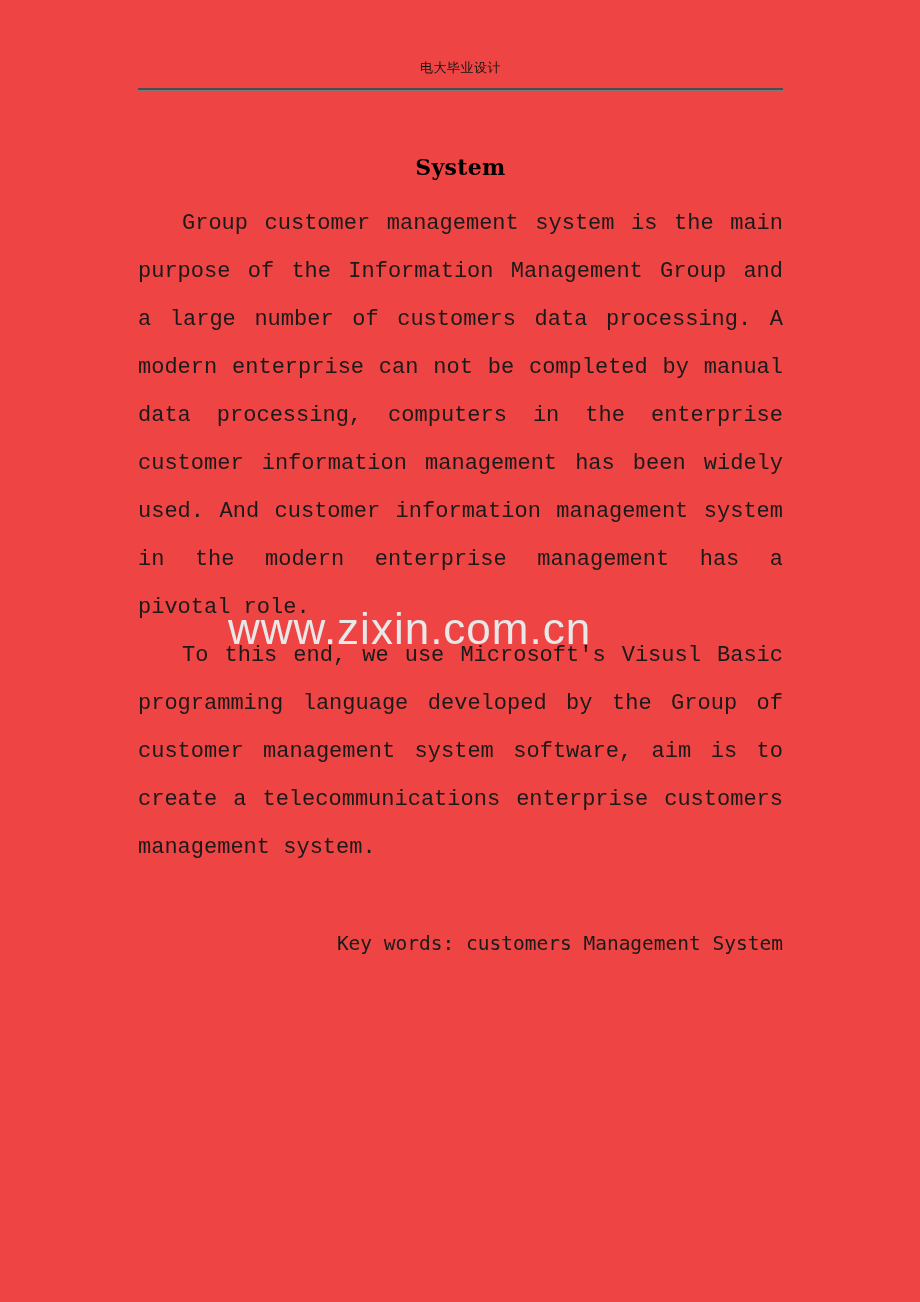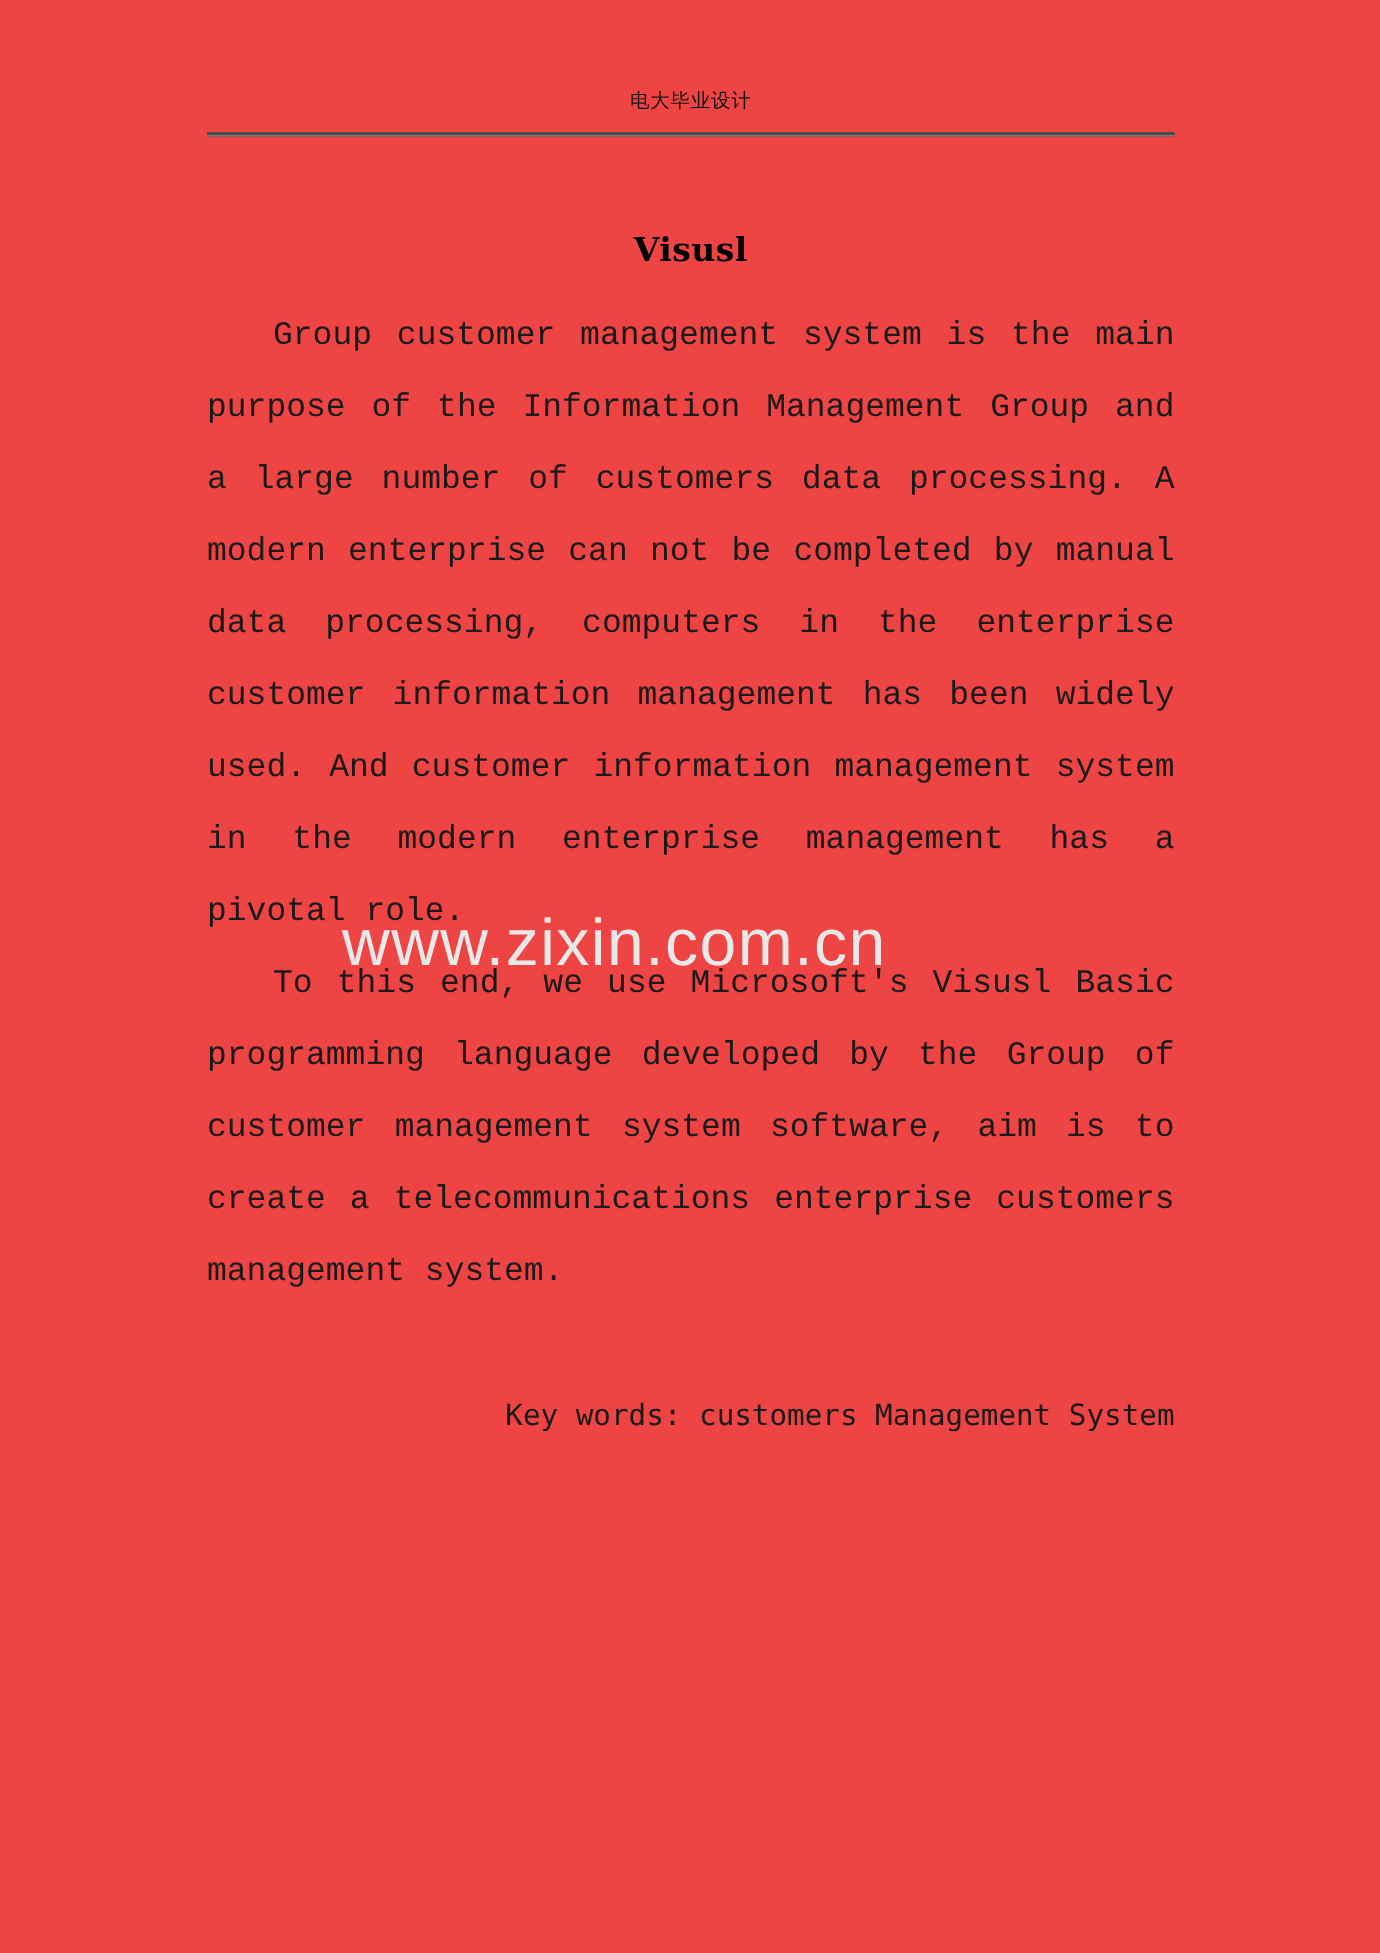--- a/index.html
+++ b/index.html
@@ -156,21 +156,21 @@
 
   <div class="page-header">
     <span class="page-header-text">电大毕业设计</span>
   </div>
   <div class="header-rule"></div>
 
   <div class="watermark">www.zixin.com.cn</div>
 
   <div class="doc-body">
 
-    <h1 class="doc-title">Visusl</h1>
+    <h1 class="doc-title">System</h1>
 
     <p class="para indent">Group customer management system is the main purpose of the Information Management Group and a large number of customers data processing. A modern enterprise can not be completed by manual data processing, computers in the enterprise customer information management has been widely used. And customer information management system in the modern enterprise management has a pivotal role.</p>
 
     <p class="para indent">To this end, we use Microsoft's Visusl Basic programming language developed by the Group of customer management system software, aim is to create a telecommunications enterprise customers management system.</p>
 
     <div class="spacer-line"></div>
 
     <p class="keywords">Key words: customers Management System</p>
 
   </div>

